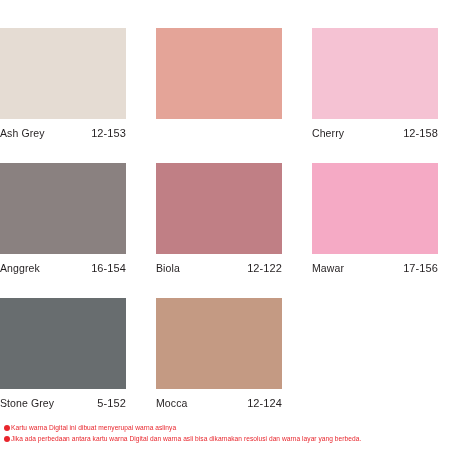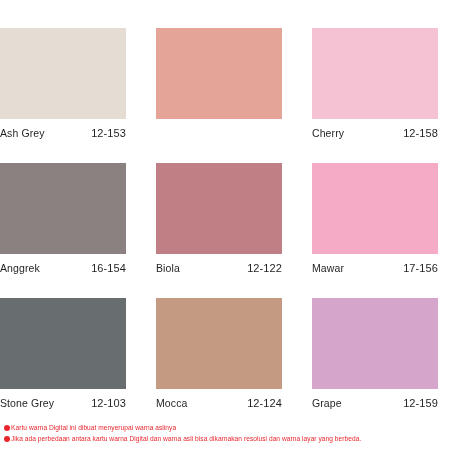--- a/index.html
+++ b/index.html
@@ -133,39 +133,32 @@
       <div class="swatch-caption">
         <span class="swatch-name">Mawar</span>
         <span class="swatch-code">17-156</span>
       </div>
     </div>
 
     <div class="swatch-cell">
       <div class="swatch-chip" style="background: rgb(104, 109, 111);"></div>
       <div class="swatch-caption">
         <span class="swatch-name">Stone Grey</span>
-        <span class="swatch-code">12-103</span>
+        <span class="swatch-code">5-152</span>
       </div>
     </div>
 
     <div class="swatch-cell">
       <div class="swatch-chip" style="background: rgb(196, 154, 131);"></div>
       <div class="swatch-caption">
         <span class="swatch-name">Mocca</span>
         <span class="swatch-code">12-124</span>
       </div>
     </div>
 
-    <div class="swatch-cell">
-      <div class="swatch-chip" style="background: rgb(213, 165, 203);"></div>
-      <div class="swatch-caption">
-        <span class="swatch-name">Grape</span>
-        <span class="swatch-code">12-159</span>
-      </div>
-    </div>
 
   </div>
 
   <div class="footnotes">
     <div class="footnote-row">
       <span class="footnote-bullet"></span>
       <span class="footnote-text">Kartu warna Digital ini dibuat menyerupai warna aslinya</span>
     </div>
     <div class="footnote-row">
       <span class="footnote-bullet"></span>

